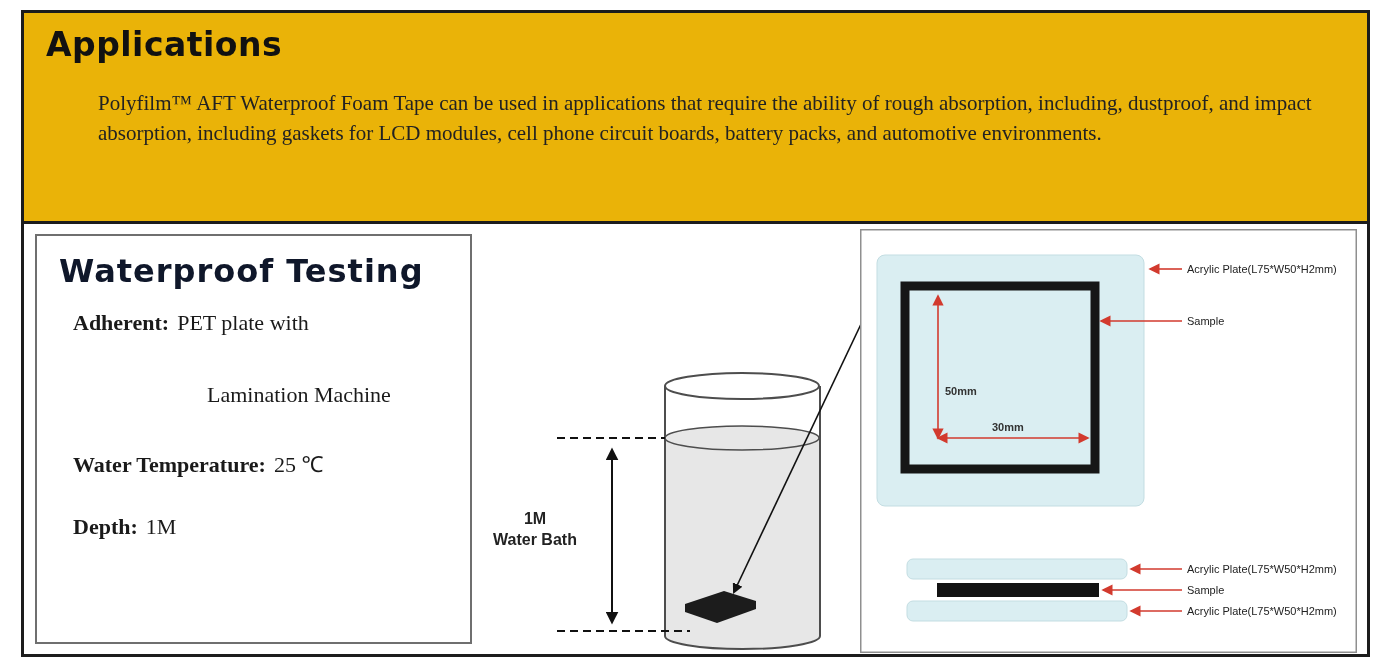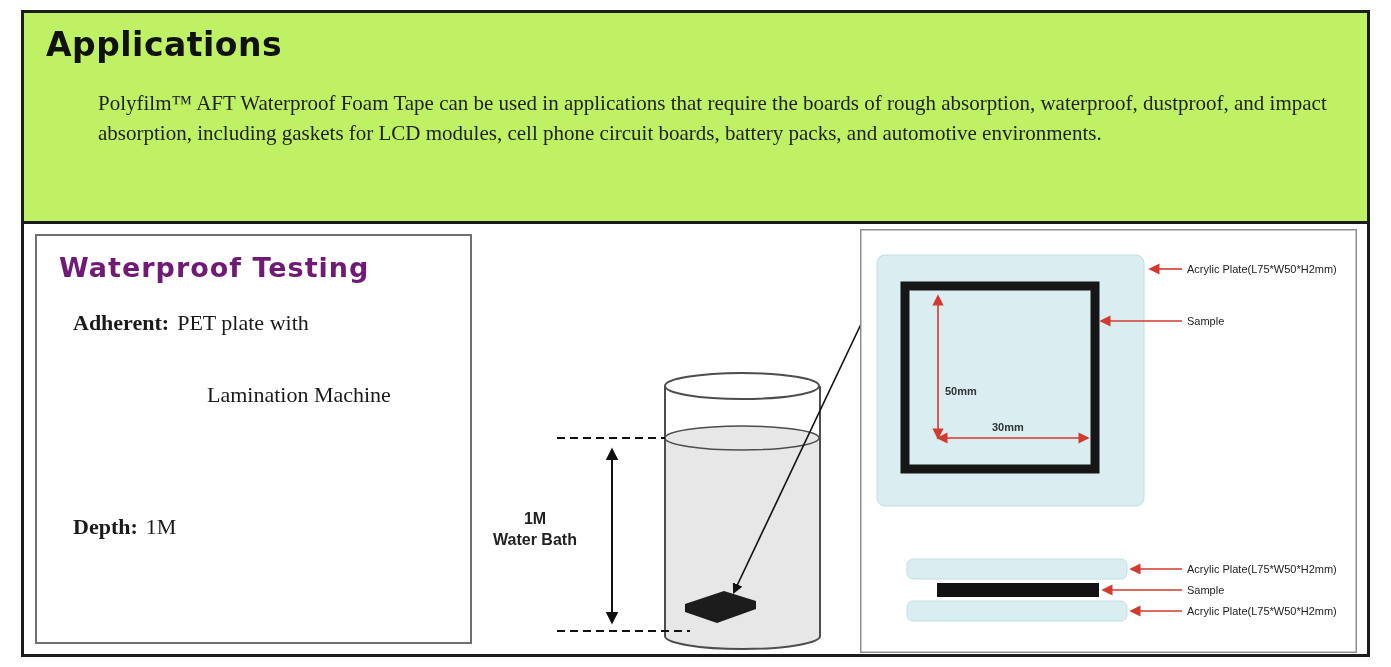--- a/index.html
+++ b/index.html
@@ -13,21 +13,21 @@
     overflow: hidden;
   }
 
   
   .apps-box {
     position: absolute;
     left: 21px; top: 10px;
     width: 1349px; height: 227px;
     border: 3px solid #1c1c1c;
     box-sizing: border-box;
-    background: #bef264;
+    background: #eab308;
   }
   .apps-title {
     position: absolute;
     left: 22px; top: 12px;
     font-family: "DejaVu Sans", sans-serif;
     font-weight: bold;
     font-size: 33px;
     letter-spacing: 0.5px;
     color: #111;
   }
@@ -57,23 +57,23 @@
     width: 437px; height: 410px;
     border: 2px solid #6f6f6f;
     box-sizing: border-box;
     background: #ffffff;
   }
   .test-title {
     position: absolute;
     left: 22px; top: 16px;
     font-family: "DejaVu Sans", sans-serif;
     font-weight: bold;
-    font-size: 27px;
+    font-size: 32px;
     letter-spacing: 1px;
-    color: #701a75;
+    color: #0f172a;
   }
   .t-row {
     position: absolute;
     left: 36px;
     font-size: 22px;
     color: #1a1a1a;
     white-space: nowrap;
   }
   .t-row .t-label { font-weight: bold; margin-right: 8px; }
   .row-adherent   { top: 74px; }
@@ -90,33 +90,36 @@
   .dim-label    { font-family: "Liberation Sans", sans-serif; font-weight: bold; font-size: 11px; fill: #333; }
   .callout-label{ font-family: "Liberation Sans", sans-serif; font-size: 11px; fill: #222; }
 </style>
 </head>
 <body>
 
 <div class="page">
 
   <div class="apps-box">
     <div class="apps-title">Applications</div>
-    <div class="apps-body">Polyfilm™ AFT Waterproof Foam Tape can be used in applications that require the boards of rough absorption, waterproof, dustproof, and impact absorption, including gaskets for LCD modules, cell phone circuit boards, battery packs, and automotive environments.</div>
+    <div class="apps-body">Polyfilm™ AFT Waterproof Foam Tape can be used in applications that require the ability of rough absorption, including, dustproof, and impact absorption, including gaskets for LCD modules, cell phone circuit boards, battery packs, and automotive environments.</div>
   </div>
 
   <div class="main-box">
 
     <div class="test-box">
       <div class="test-title">Waterproof Testing</div>
 
       <div class="t-row row-lamination">
         <span>Lamination Machine</span>
       </div>
       <div class="t-row row-adherent">
         <span class="t-label">Adherent:</span><span>PET plate with</span>
+      </div>
+      <div class="t-row row-temp">
+        <span class="t-label">Water Temperature:</span><span>25 ℃</span>
       </div>
       <div class="t-row row-depth">
         <span class="t-label">Depth:</span><span>1M</span>
       </div>
     </div>
 
     <svg class="mid-svg" viewBox="0 0 400 430" width="400" height="430">
       <defs>
         <marker id="ah-black" viewBox="0 0 10 10" refX="8" refY="5" markerWidth="6.5" markerHeight="6.5" orient="auto-start-reverse">
           <path d="M0,0 L10,5 L0,10 z" fill="#111"></path>

